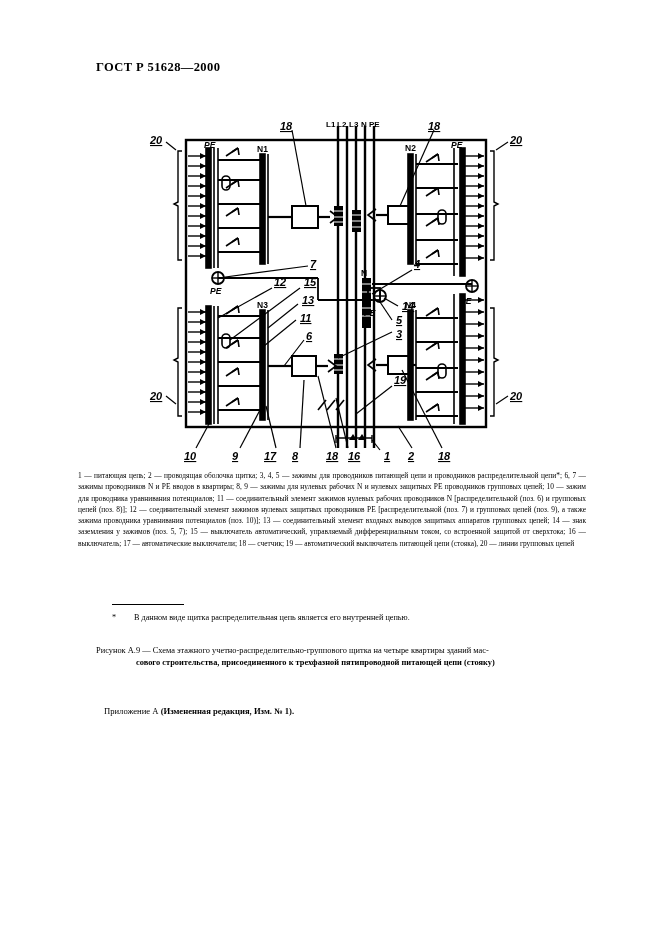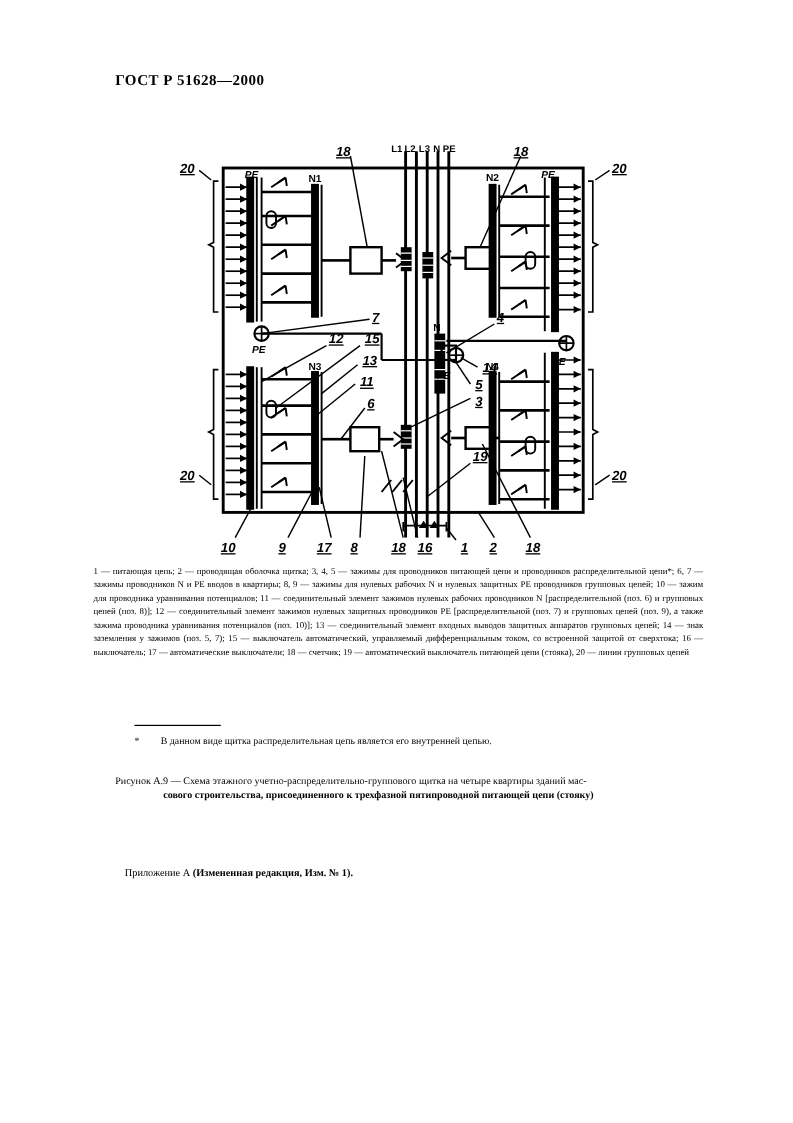--- a/index.html
+++ b/index.html
@@ -19,21 +19,21 @@
   
   .fnrule{position:absolute;left:112px;top:604px;width:72px;height:0;border-top:1px solid #000;}
   .footnote{position:absolute;left:112px;top:612px;width:470px;font-size:8.2px;line-height:12px;font-family:"Liberation Serif",serif;}
   .footnote .star{display:inline-block;width:22px;}
 
   
   .figcap{position:absolute;left:78px;top:645px;width:508px;font-size:8.4px;line-height:12.4px;font-family:"Liberation Serif",serif;text-align:justify;margin-left:18px;}
   .figcap .l2{display:block;margin-left:40px;font-weight:bold;}
 
   
-  .appendix{position:absolute;left:104px;top:722px;font-size:8.6px;font-family:"Liberation Serif",serif;}
+  .appendix{position:absolute;left:104px;top:706px;font-size:8.6px;font-family:"Liberation Serif",serif;}
   .appendix b{font-weight:bold;}
 
   
   .pageno{position:absolute;left:68px;top:848px;font-size:9px;font-family:"Liberation Serif",serif;}
 
   
   text{font-family:"Liberation Sans",sans-serif;}
 </style>
 </head>
 <body>

